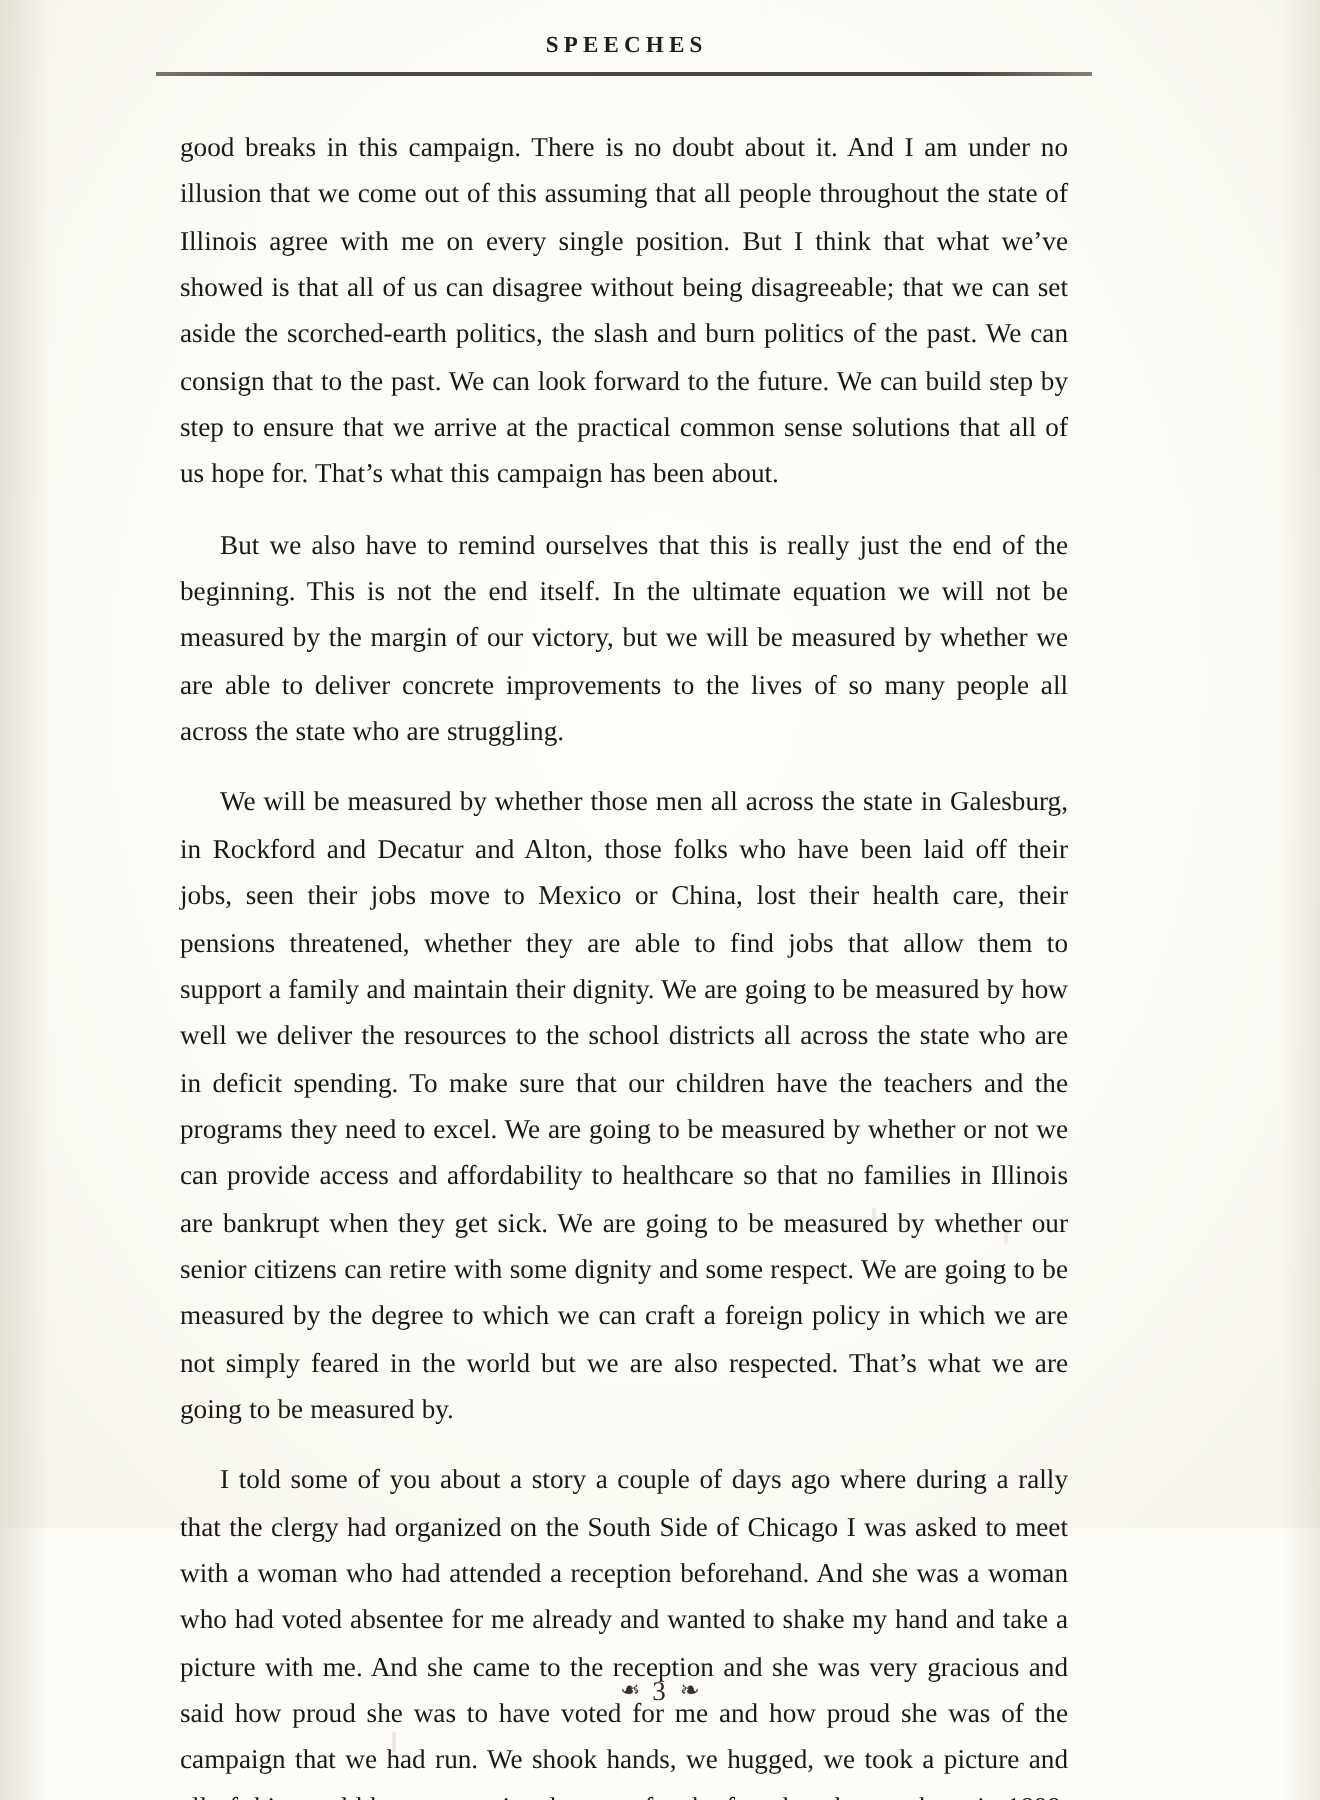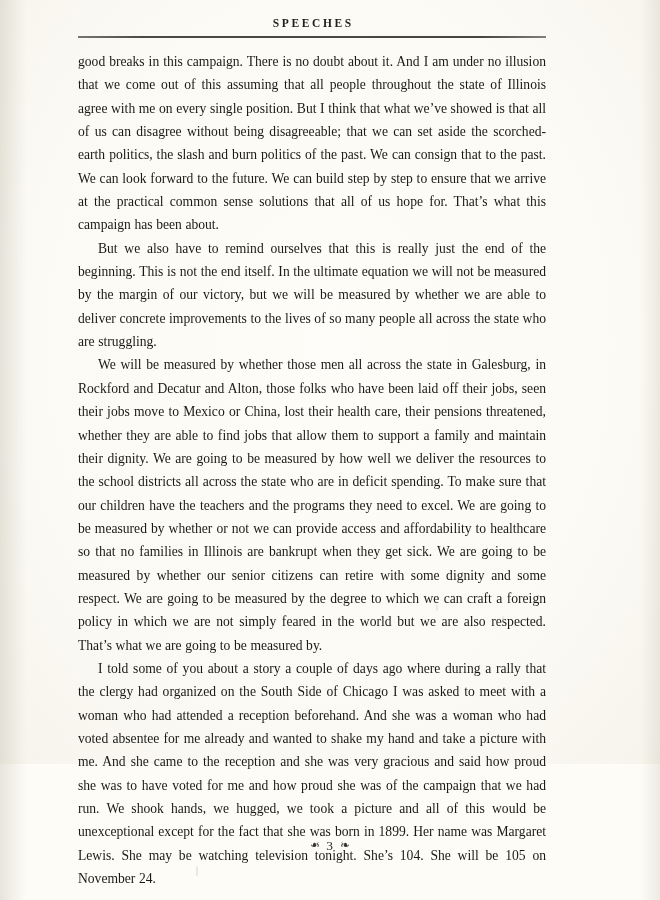--- a/index.html
+++ b/index.html
@@ -48,21 +48,21 @@
     opacity: .92;
   }
   
   .column {
     position: absolute;
     top: 50px;
     left: 78px;
     width: 468px;
   }
   p.para {
-    margin: 0;
+    margin: 12px;
     font-size: 13.6px;
     line-height: 23.35px;
     text-align: justify;
     text-indent: 20px;
     word-spacing: .2px;
     color: #1b1917;
     -webkit-font-smoothing: antialiased;
   }
   p.para.first {
     text-indent: 0;

